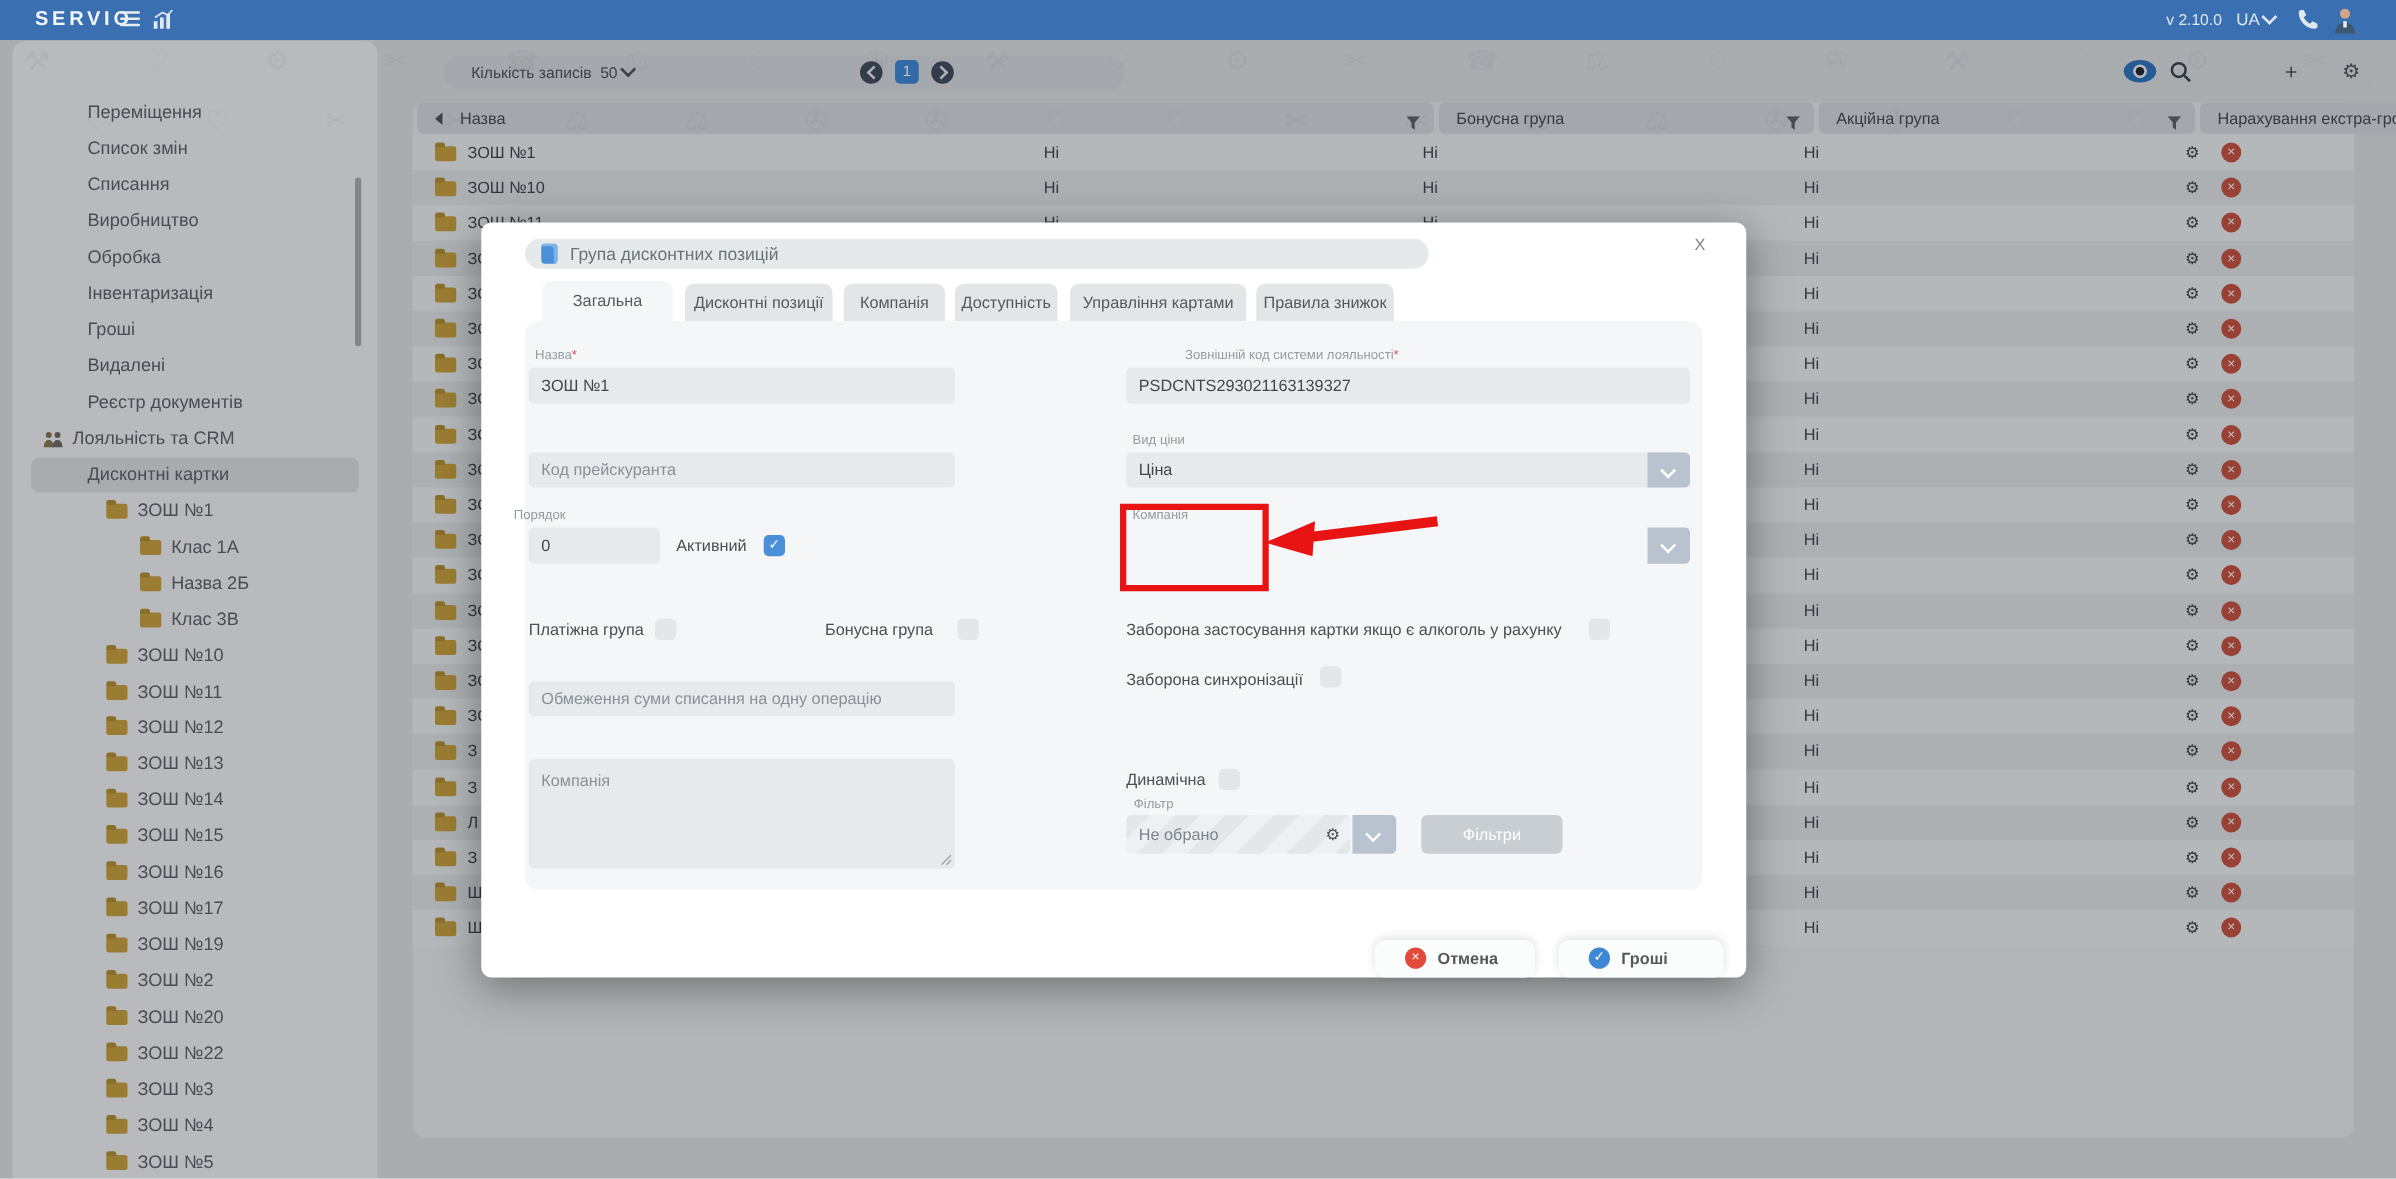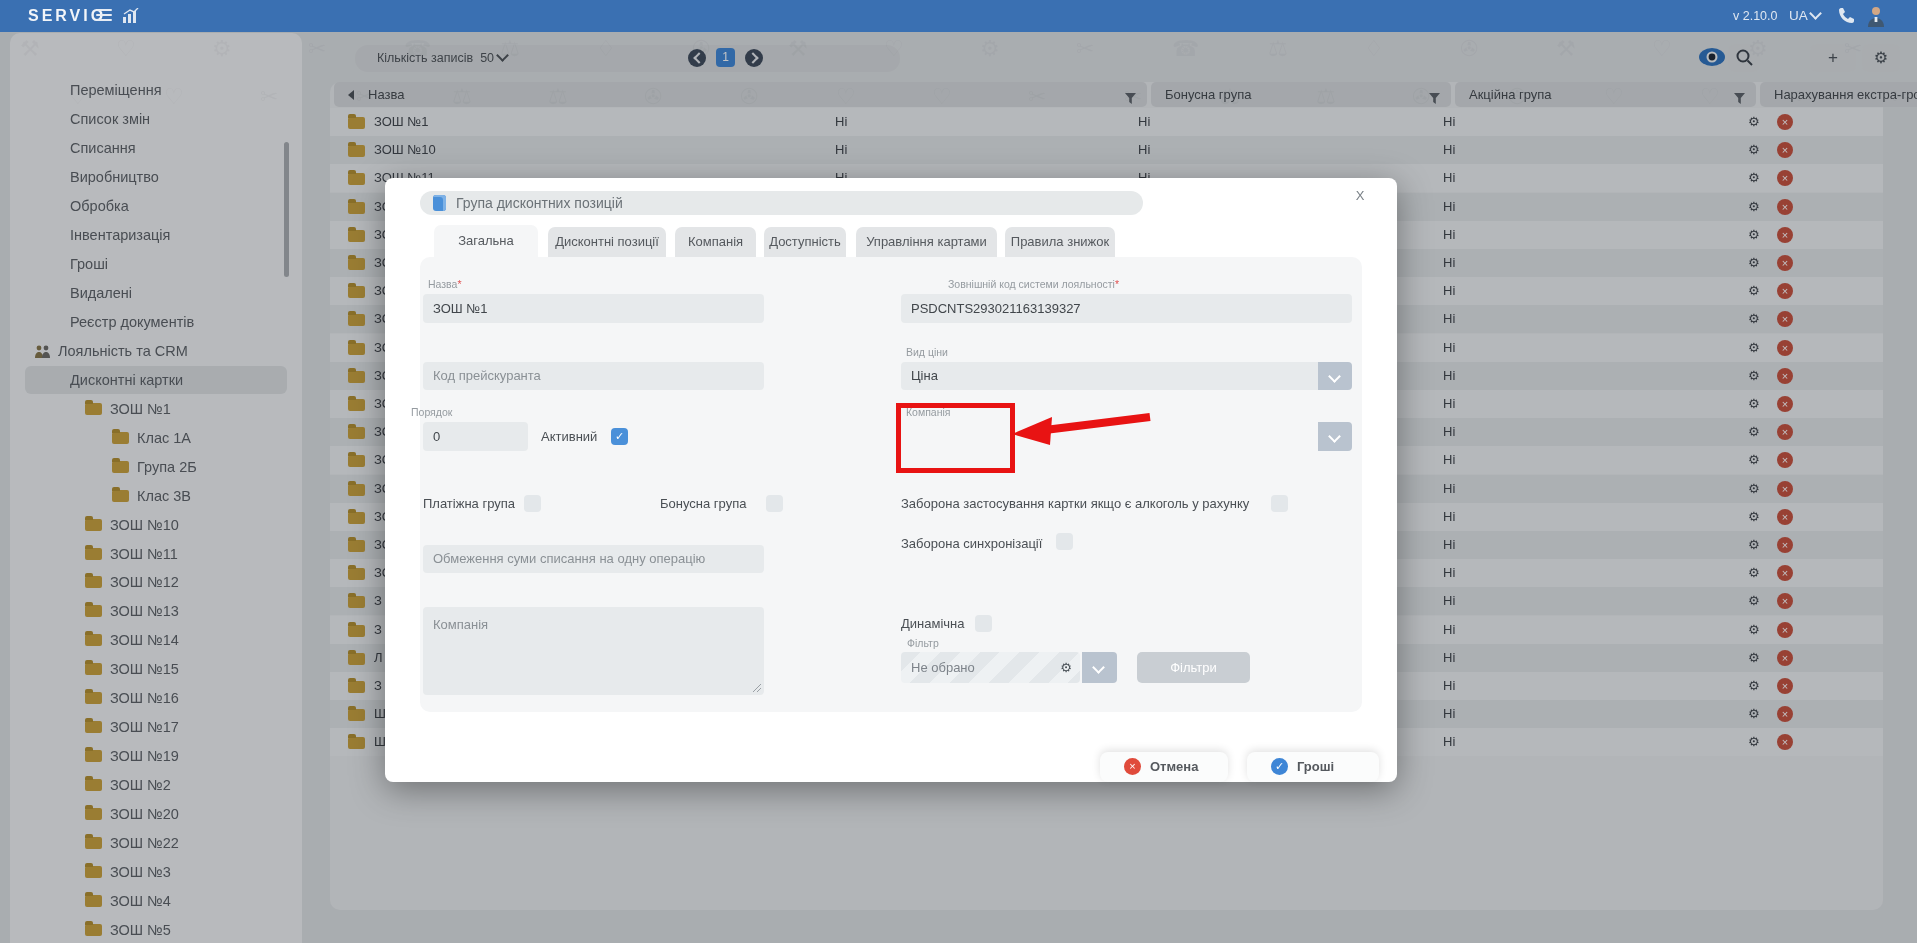--- a/index.html
+++ b/index.html
@@ -190,21 +190,21 @@
       <div class="side-item" style="top: 362px;">
         <span class="folder-ic" style="left:75px;"></span>
         <span style="position: absolute; left: 100px;">ЗОШ №1</span>
       </div>
       <div class="side-item" style="top: 391px;">
         <span class="folder-ic" style="left:102px;"></span>
         <span style="position: absolute; left: 127px;">Клас 1А</span>
       </div>
       <div class="side-item" style="top: 420px;">
         <span class="folder-ic" style="left:102px;"></span>
-        <span style="position: absolute; left: 127px;">Група 2Б</span>
+        <span style="position: absolute; left: 127px;">Назва 2Б</span>
       </div>
       <div class="side-item" style="top: 449px;">
         <span class="folder-ic" style="left:102px;"></span>
         <span style="position: absolute; left: 127px;">Клас 3В</span>
       </div>
       <div class="side-item" style="top: 478px;">
         <span class="folder-ic" style="left:75px;"></span>
         <span style="position: absolute; left: 100px;">ЗОШ №10</span>
       </div>
       <div class="side-item" style="top: 507px;">

